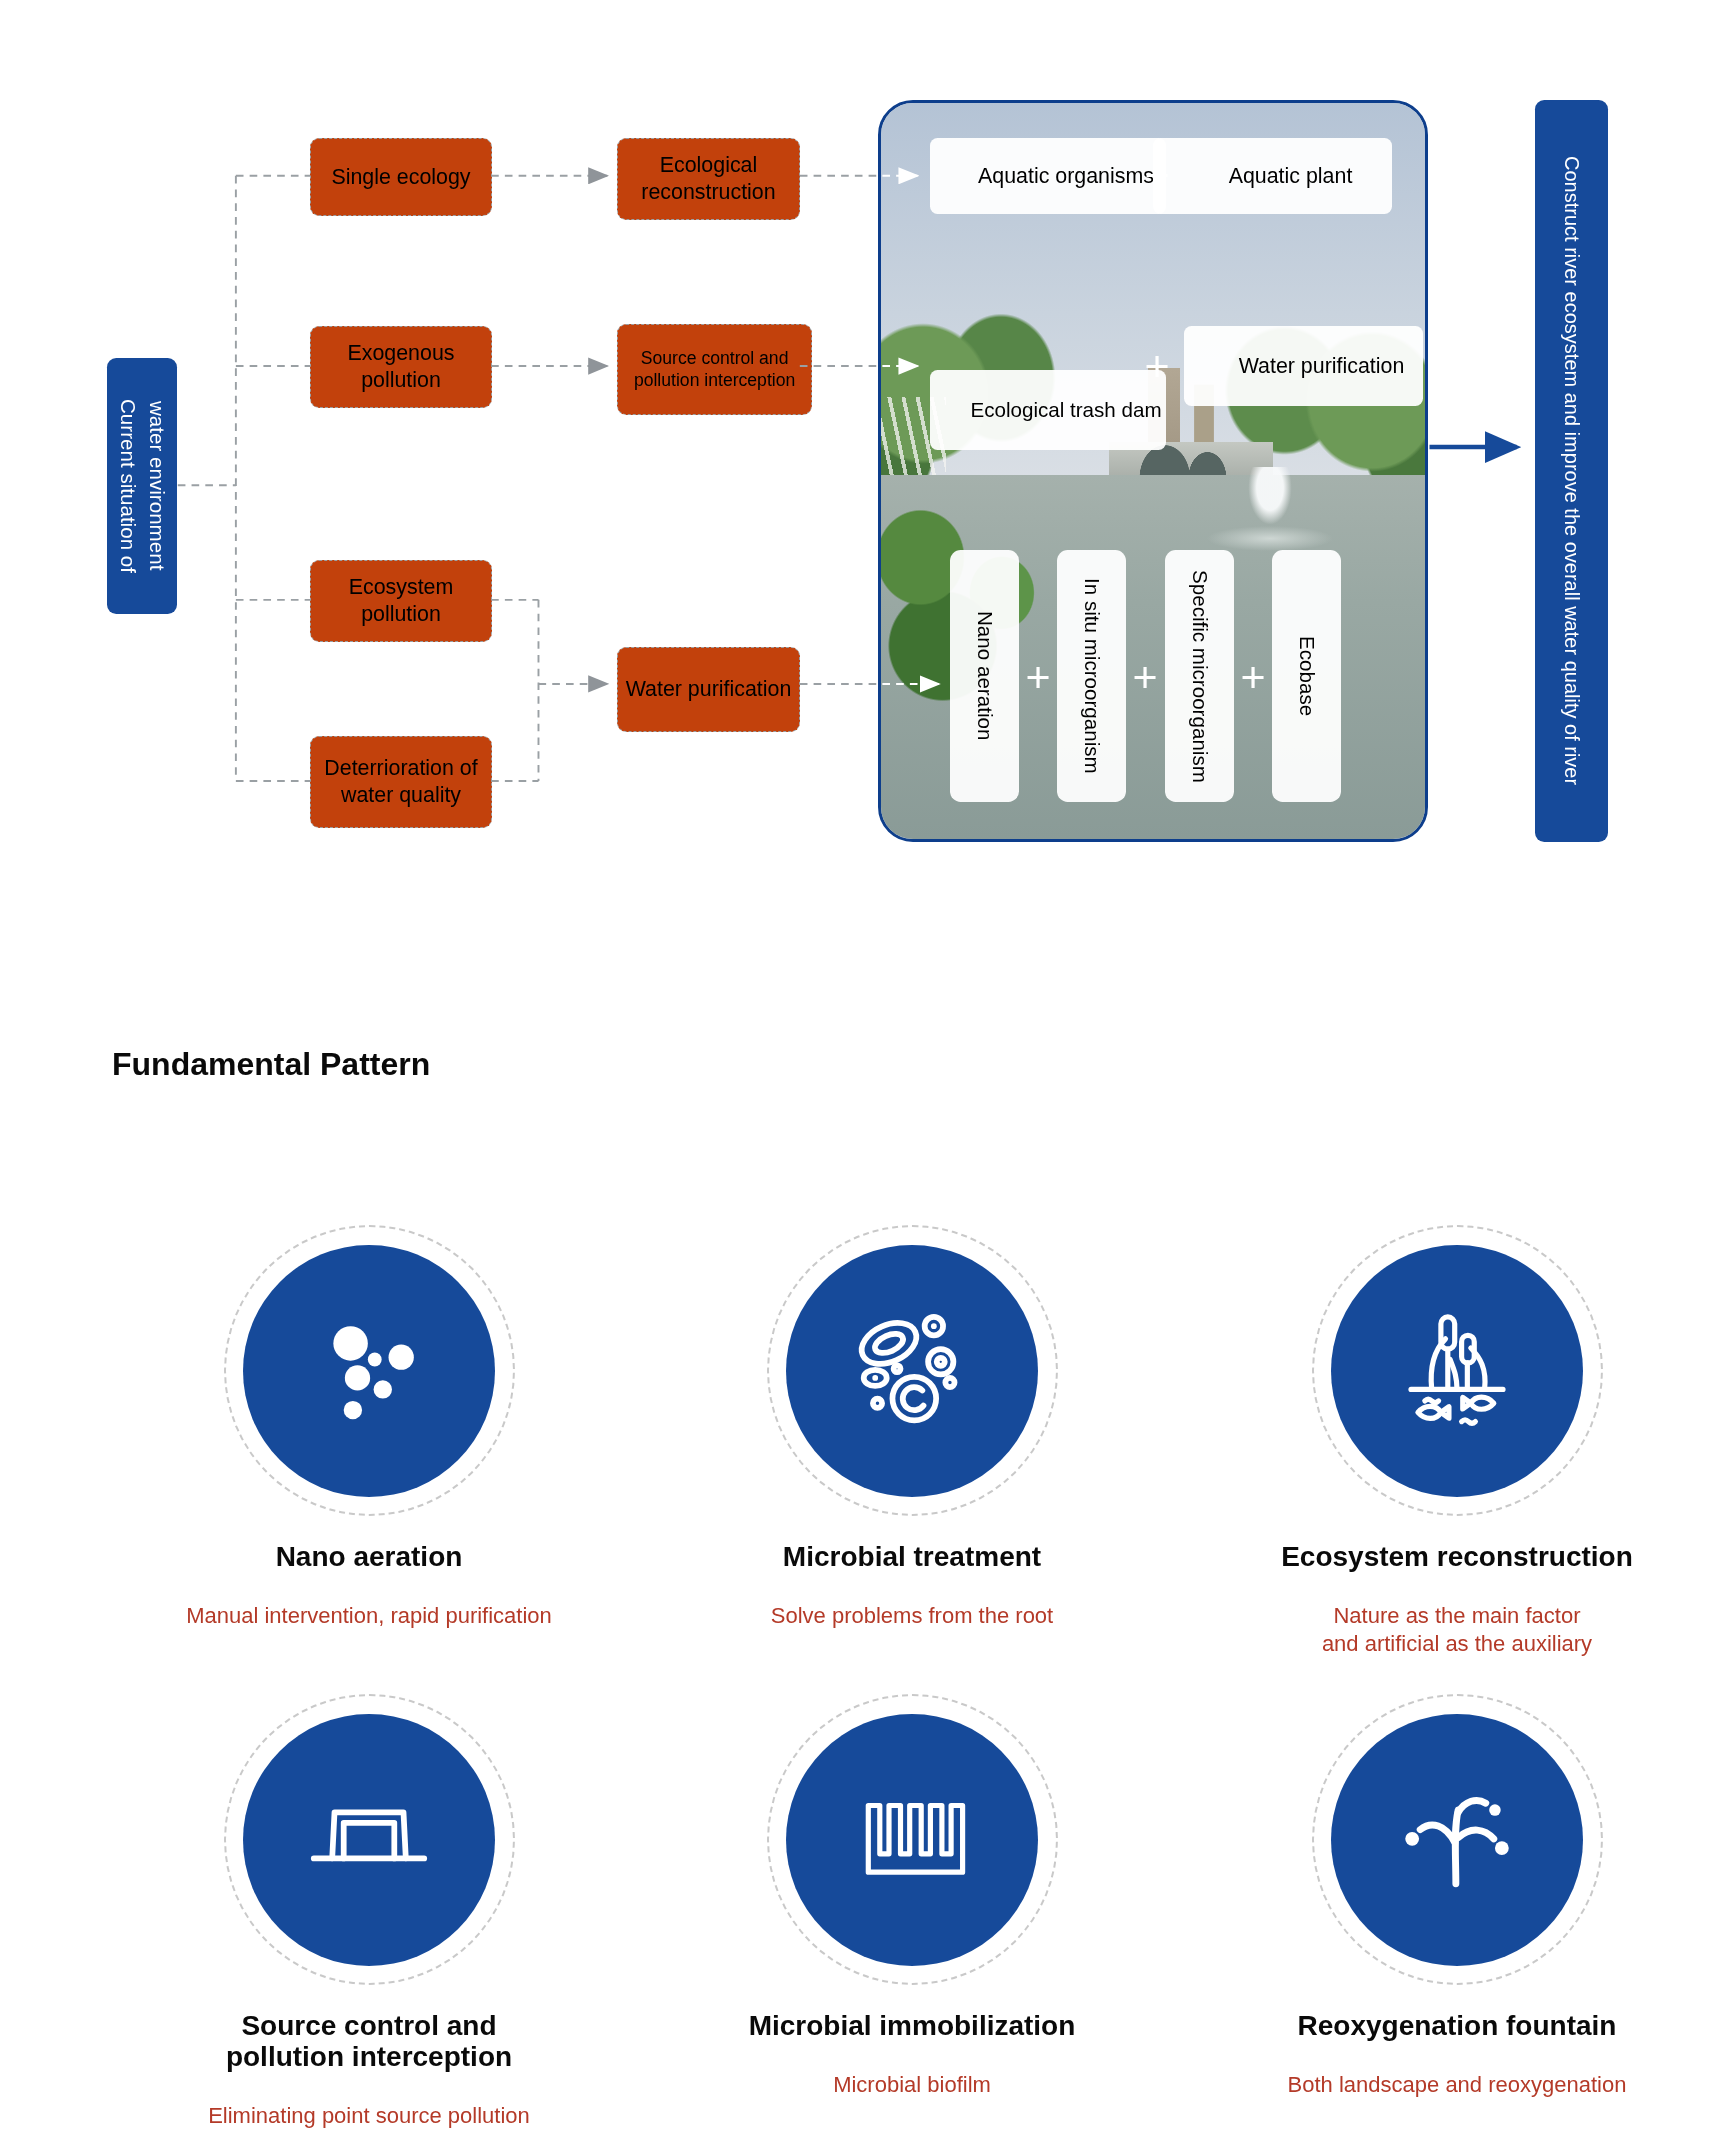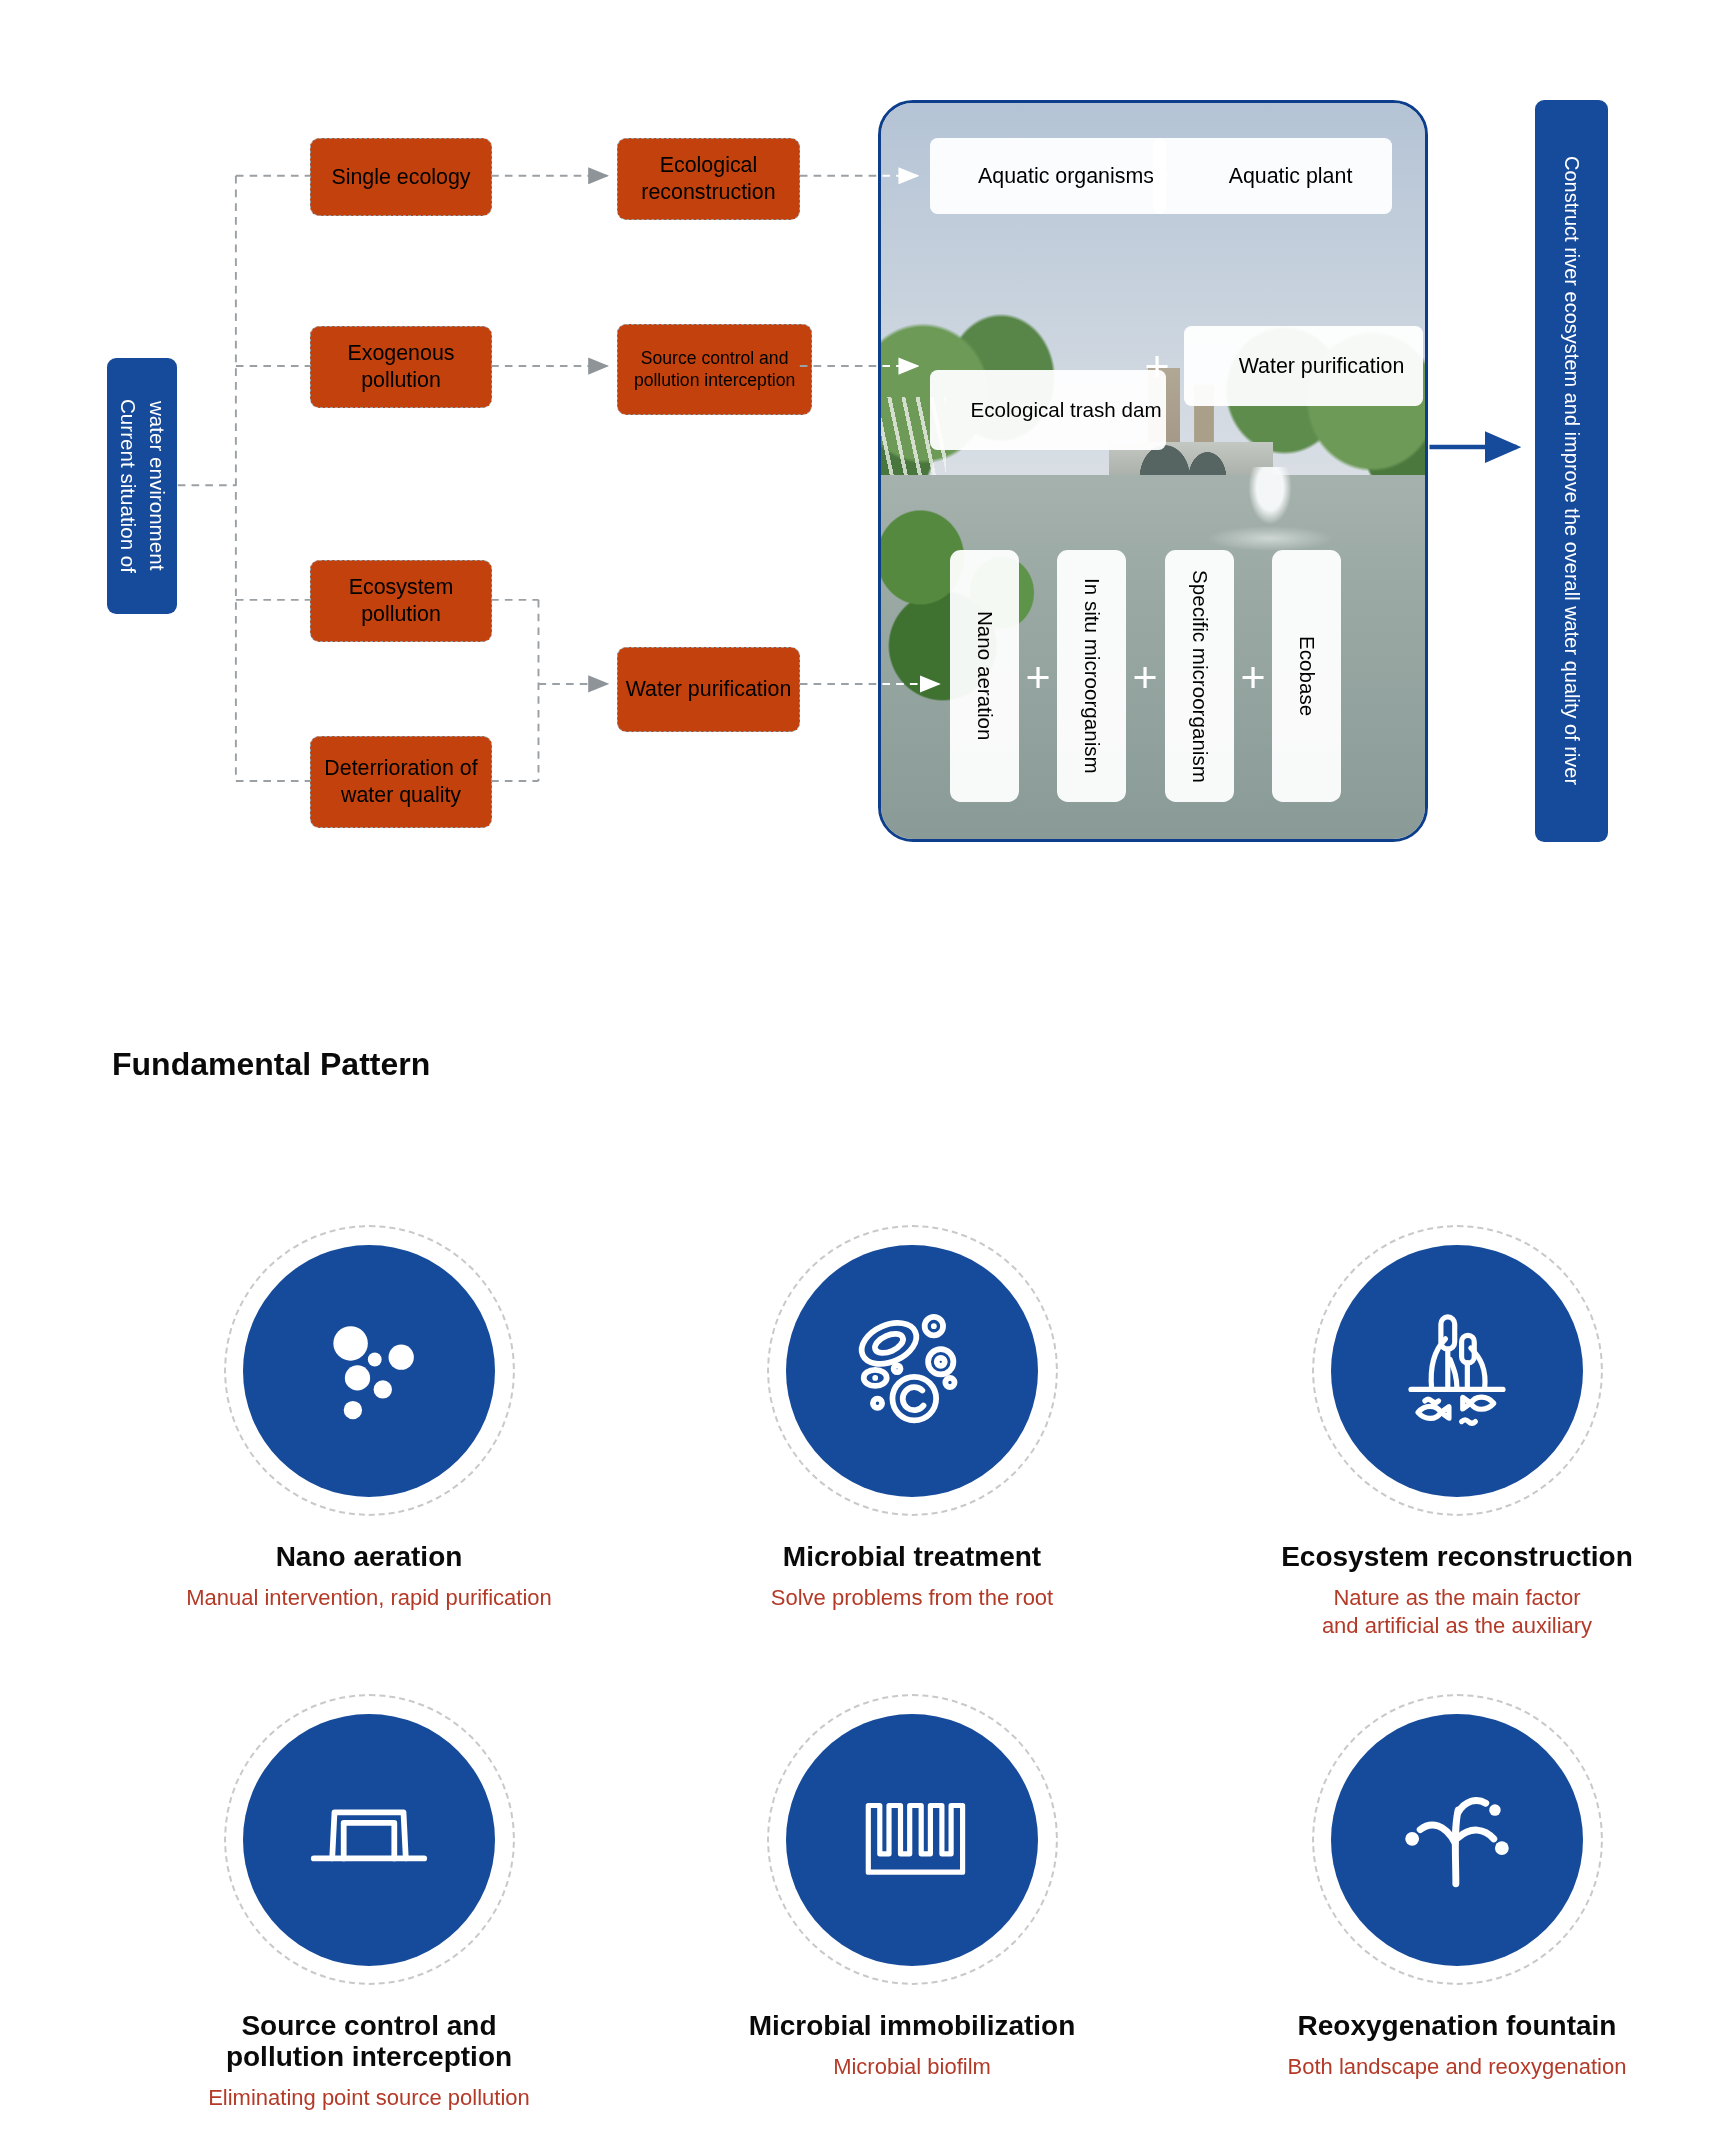--- a/index.html
+++ b/index.html
@@ -69,21 +69,21 @@
   #connectors{position:absolute;left:0;top:0;z-index:6;pointer-events:none;}
 
   
   .fp-title{position:absolute;left:112px;top:1046px;font-size:32px;font-weight:bold;color:#0a0a0a;}
   .card{position:absolute;width:520px;display:flex;flex-direction:column;align-items:center;text-align:center;}
   .ring{width:291px;height:291px;border:2.3px dashed #c9c9c9;border-radius:50%;
         display:flex;align-items:center;justify-content:center;box-sizing:border-box;}
   .disc{width:252px;height:252px;border-radius:50%;background:#164a9a;
         display:flex;align-items:center;justify-content:center;}
   .card-title{margin-top:24.5px;font-size:28px;font-weight:bold;line-height:1.12;color:#0a0a0a;white-space:pre-line;}
-  .card-sub{margin-top:12px;font-size:22px;color:#b43a28;line-height:1.3;white-space:pre-line;}
+  .card-sub{margin-top:30px;font-size:22px;color:#b43a28;line-height:1.3;white-space:pre-line;}
   .icon-svg{display:block;}
 </style>
 </head>
 <body>
 
 <div id="canvas">
 
   <div class="bluenode root-node" style="left:107px;top:358px;width:70px;height:256px;">
     <div class="vcols">
       <span>Current situation of</span>

